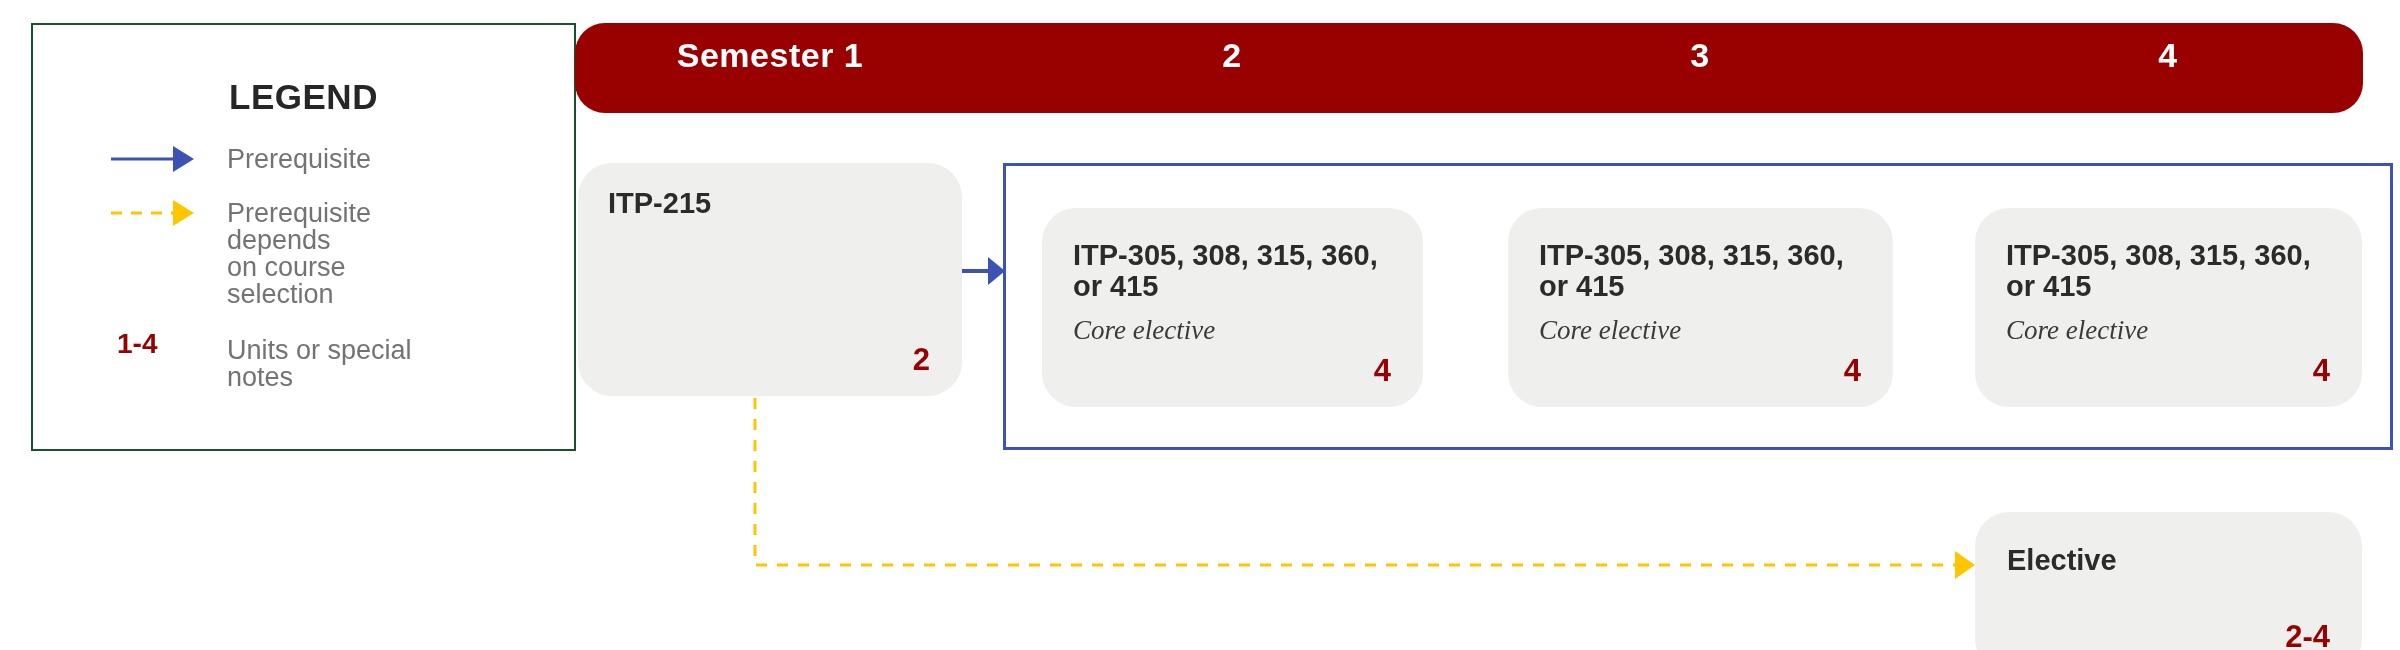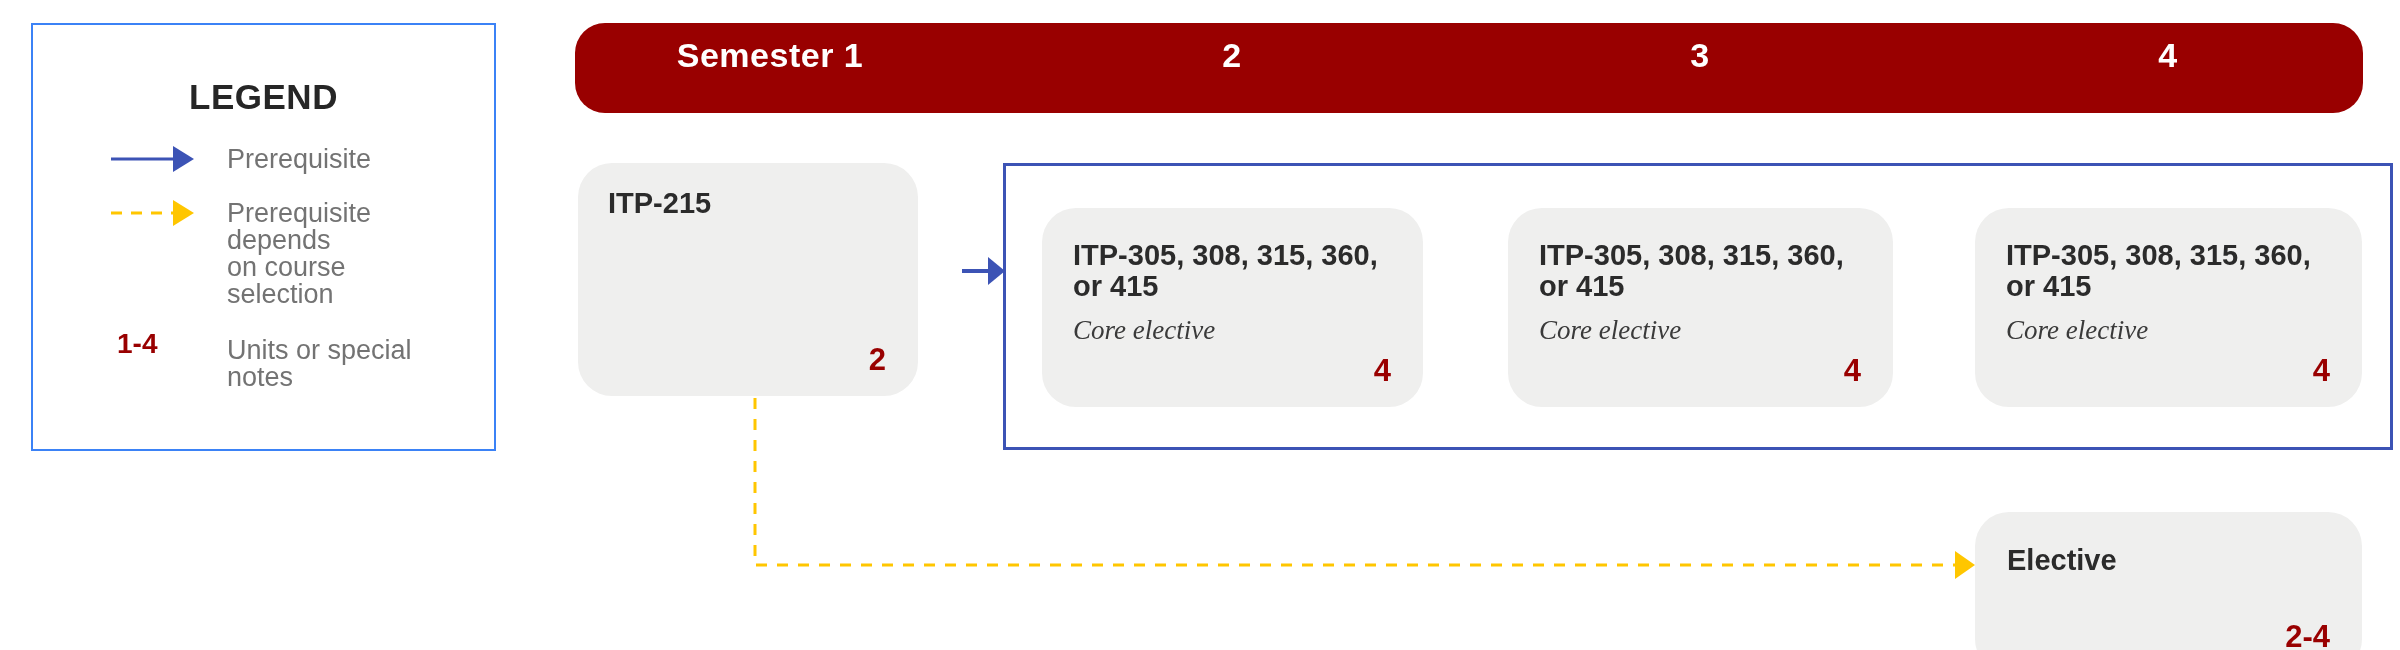--- a/index.html
+++ b/index.html
@@ -10,22 +10,22 @@
     background: #ffffff;
     font-family: "Liberation Sans", sans-serif;
     overflow: hidden;
   }
   .prewrap { white-space: pre-line; }
 
   
   .legend {
     position: absolute;
     left: 31px; top: 23px;
-    width: 465px; height: 428px;
-    border: 2px solid #3b82f6;
+    width: 545px; height: 428px;
+    border: 2px solid #14532d;
     background: #ffffff;
     box-sizing: border-box;
   }
   .legend-title {
     position: absolute;
     left: 0; right: 0; top: 52px;
     text-align: center;
     font-size: 35px;
     font-weight: 800;
     letter-spacing: 0.5px;
@@ -86,21 +86,21 @@
     background: transparent;
   }
 
   
   .card {
     position: absolute;
     background: #efefee;
     border-radius: 34px;
     box-sizing: border-box;
   }
-  .card-itp215 { left: 578px; top: 163px; width: 340px; height: 233px; padding: 25px 30px 0 30px; }
+  .card-itp215 { left: 578px; top: 163px; width: 384px; height: 233px; padding: 25px 30px 0 30px; }
   .card-core-1 { left: 1042px; top: 208px; width: 381px; height: 199px; padding: 32px 30px 0 31px; }
   .card-core-2 { left: 1508px; top: 208px; width: 385px; height: 199px; padding: 32px 30px 0 31px; }
   .card-core-3 { left: 1975px; top: 208px; width: 387px; height: 199px; padding: 32px 30px 0 31px; }
   .card-elective { left: 1975px; top: 512px; width: 387px; height: 161px; padding: 33px 30px 0 32px; }
 
   .card-code {
     font-size: 29px;
     font-weight: bold;
     line-height: 31px;
     color: #2b2b2b;

